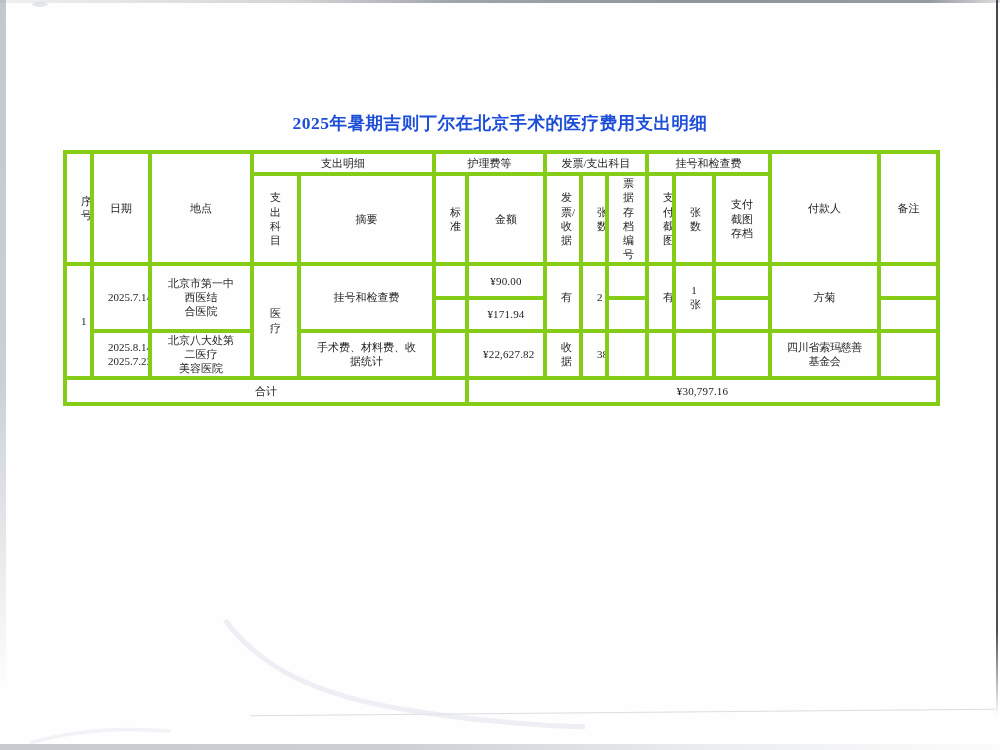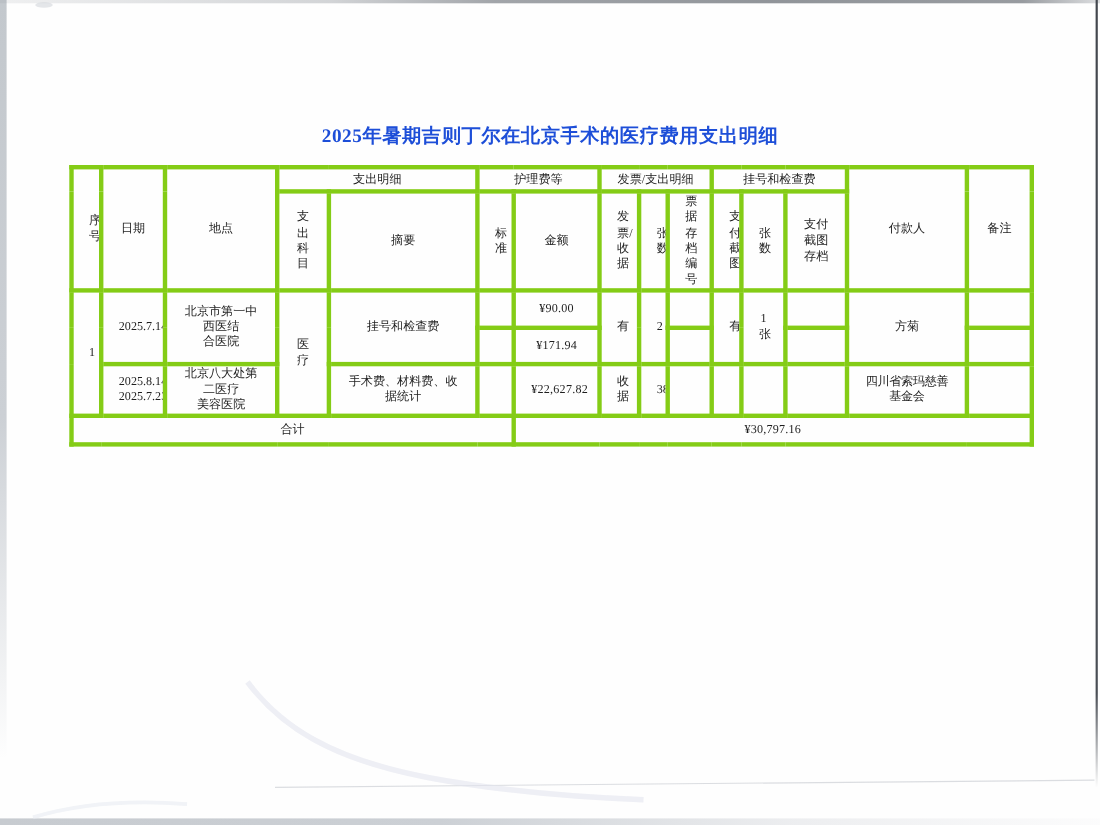--- a/index.html
+++ b/index.html
@@ -100,21 +100,21 @@
       <col style="width:59px">
   </colgroup>
 
   <tbody>
       <tr style="height:22px">
     <td rowspan="2">序号</td>
     <td rowspan="2">日期</td>
     <td rowspan="2">地点</td>
     <td colspan="2">支出明细</td>
     <td colspan="2">护理费等</td>
-    <td colspan="3">发票/支出明细</td>
+    <td colspan="3">发票/支出科目</td>
     <td colspan="3">挂号和检查费</td>
     <td rowspan="2">付款人</td>
     <td rowspan="2">备注</td>
   </tr>
 
   <tr style="height:31px">
     <td>支出科目</td>
     <td>摘要</td>
     <td>标准</td>
     <td>金额</td>

